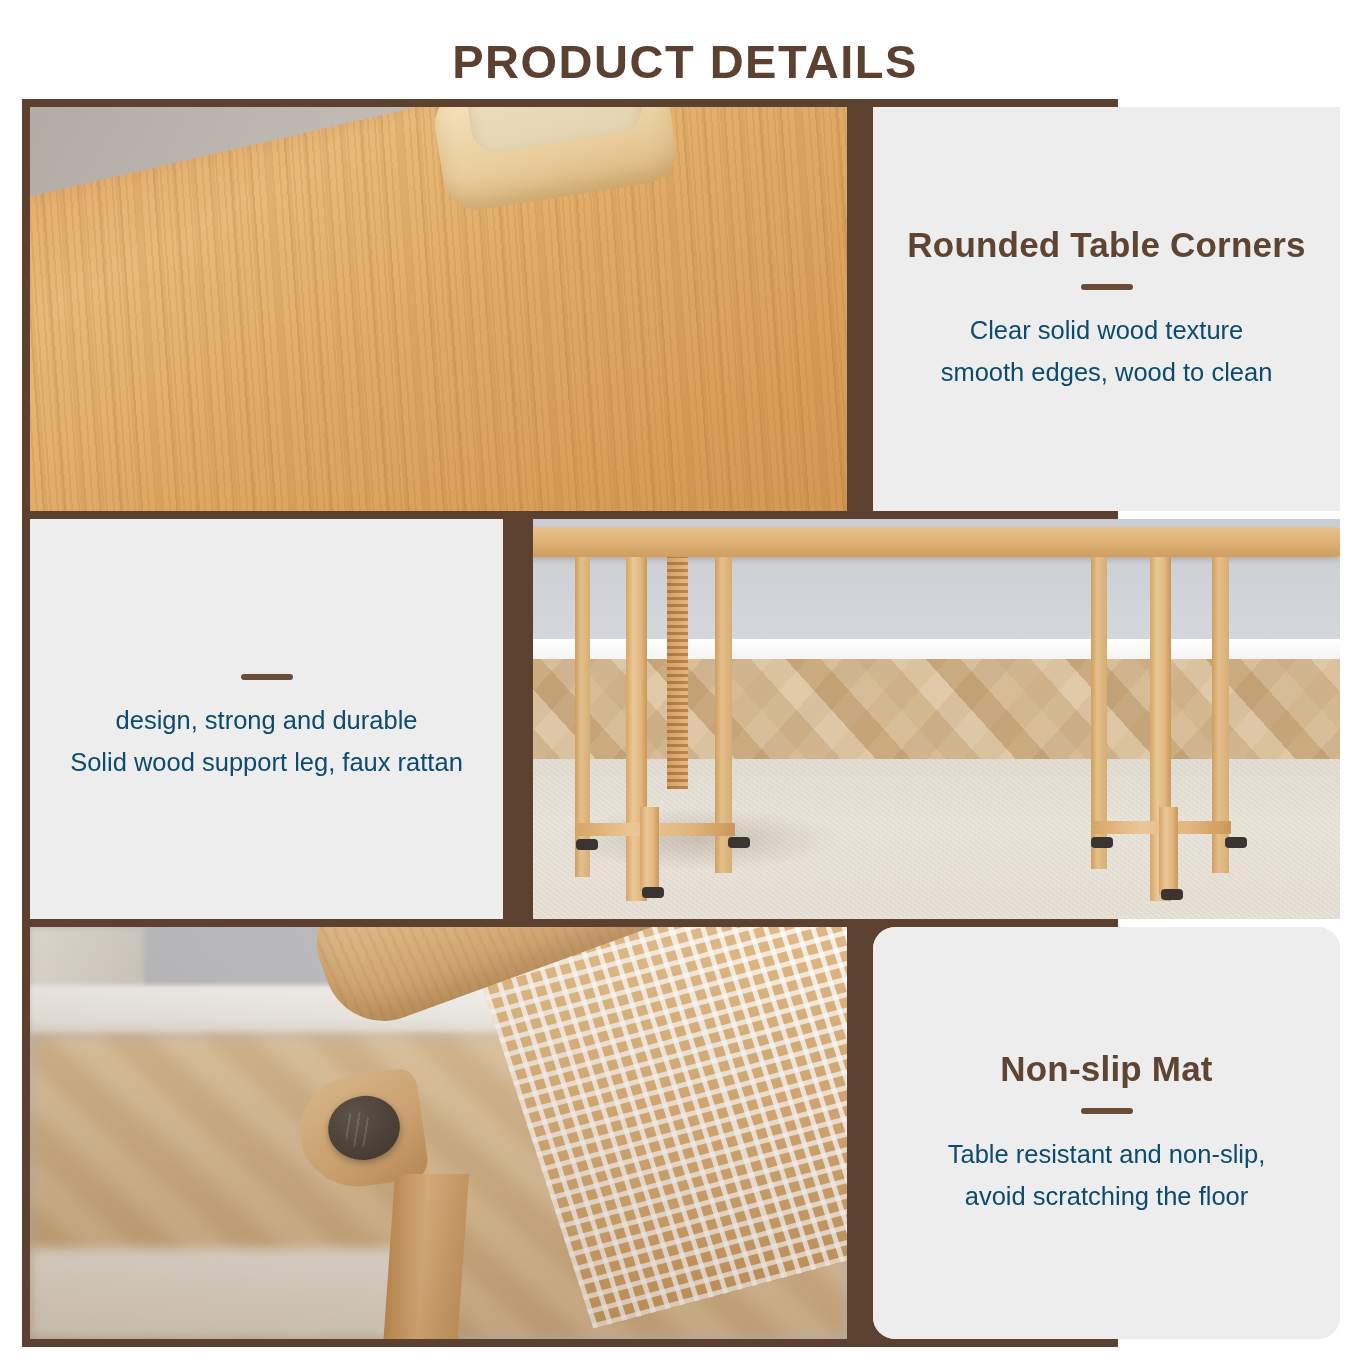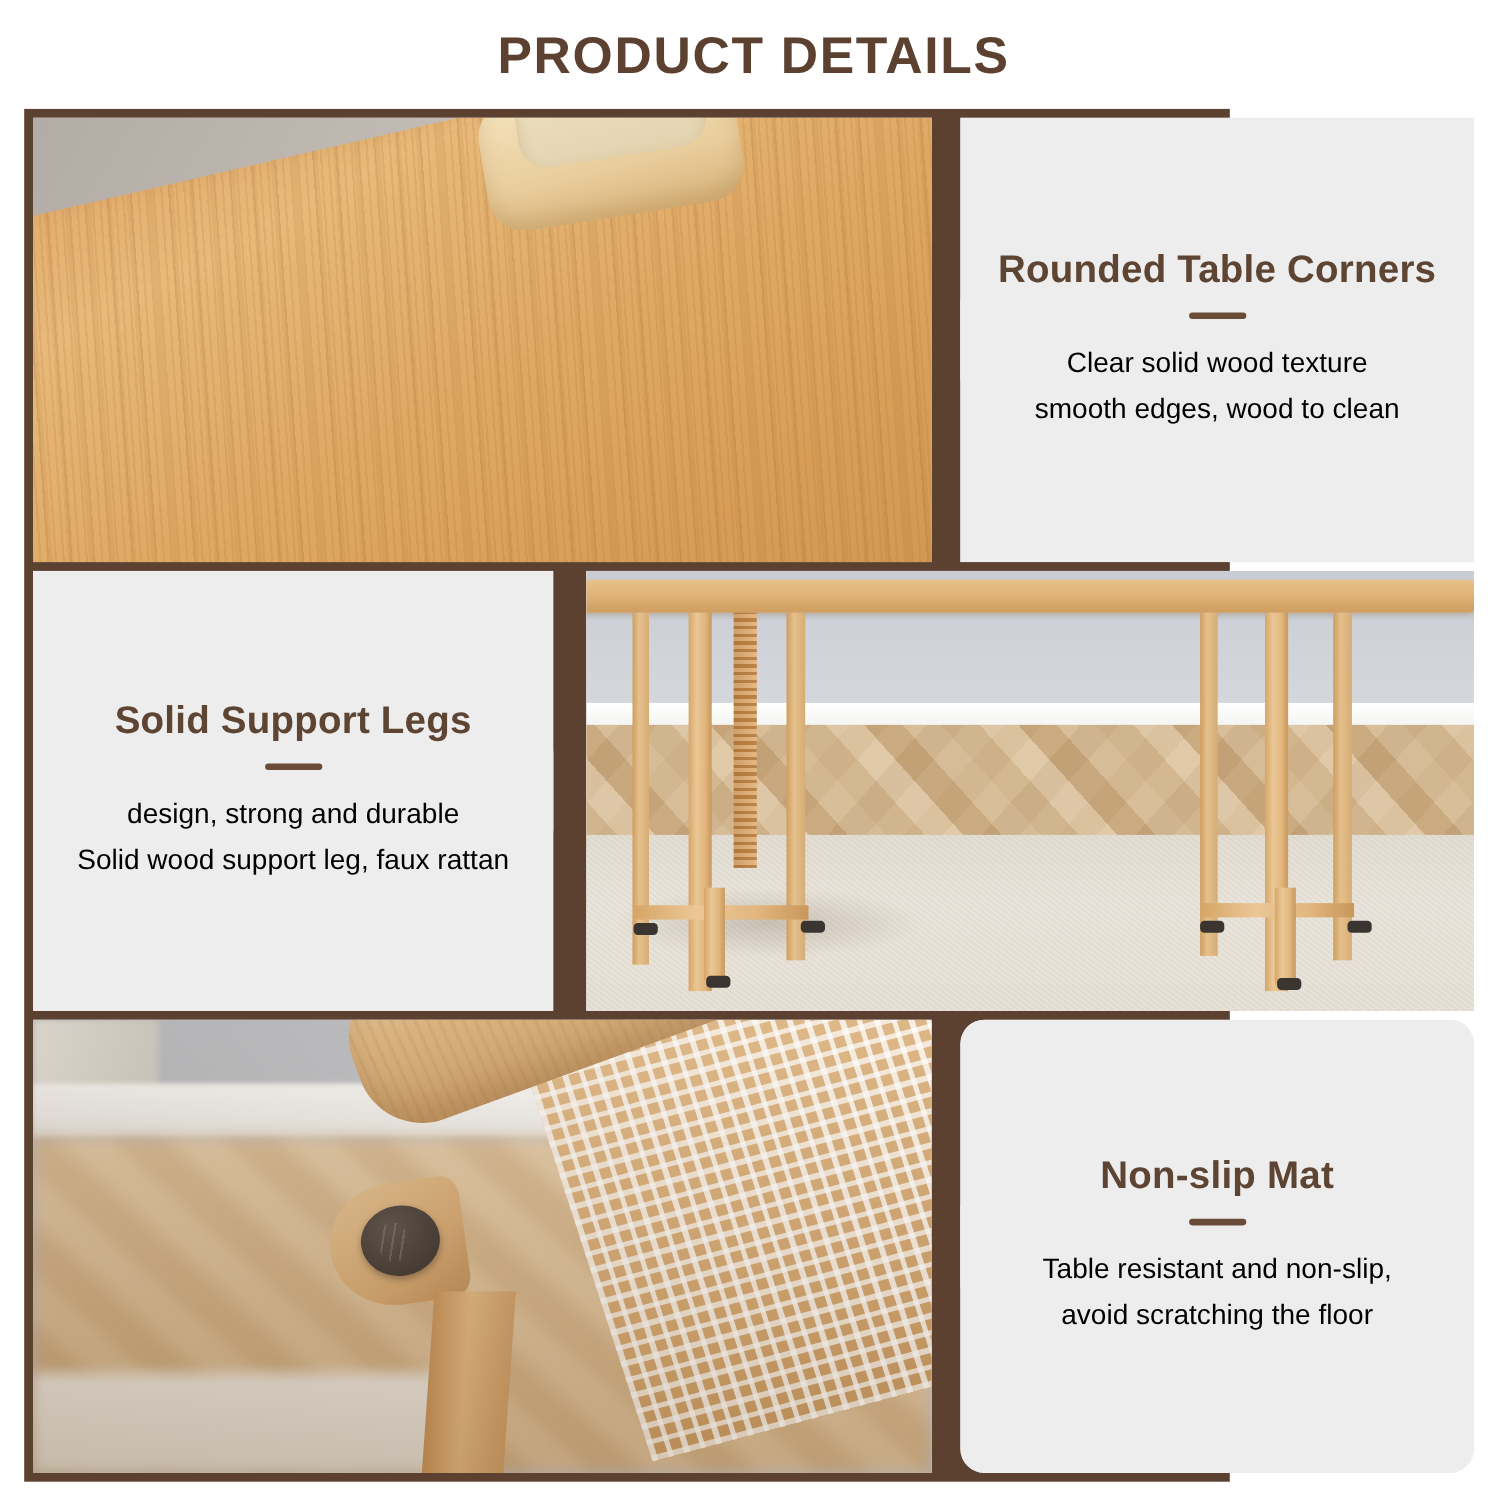--- a/index.html
+++ b/index.html
@@ -15,21 +15,21 @@
   #page {
     position: relative;
     width: 1370px;
     height: 1370px;
     background: #ffffff;
   }
 
   
   #page-title {
     position: absolute;
-    top: 22px;
+    top: 34px;
     left: 0;
     width: 1370px;
     text-align: center;
     font-size: 47px;
     font-weight: bold;
     letter-spacing: 1.5px;
     color: #5c4030;
     font-family: "Liberation Sans", sans-serif;
   }
 
@@ -78,21 +78,21 @@
   }
   .panel-rule {
     width: 52px;
     height: 6px;
     border-radius: 3px;
     background: #6b4c38;
     margin: 19px 0 20px 0;
   }
   .panel-body {
     font-size: 25.5px;
-    color: #000000;
+    color: #0c4a6e;
     text-align: center;
     line-height: 1.62;
     white-space: nowrap;
   }
 
   
   .notch-left {
     position: absolute;
     left: -26px;
     top: 50%;
@@ -369,21 +369,20 @@
         <div class="panel-title">Rounded Table Corners</div>
         <div class="panel-rule"></div>
         <div class="panel-body">Clear solid wood texture</div>
         <div class="panel-body">smooth edges, wood to clean</div>
       </div>
     </div>
 
     <div class="cell" id="cell-r2-text" style="left:8px; top:420px; width:473px; height:400px;">
       <div class="text-panel">
         <div class="notch-right"></div>
-        <div class="panel-title">Solid Support Legs</div>
         <div class="panel-rule"></div>
         <div class="panel-body">design, strong and durable</div>
         <div class="panel-body">Solid wood support leg, faux rattan</div>
       </div>
     </div>
 
     <div class="cell" id="cell-r2-photo" style="left:511px; top:420px; width:807px; height:400px;">
       <div class="photo" id="photo-legs">
         <div class="wall"></div>
         <div class="baseboard"></div>

